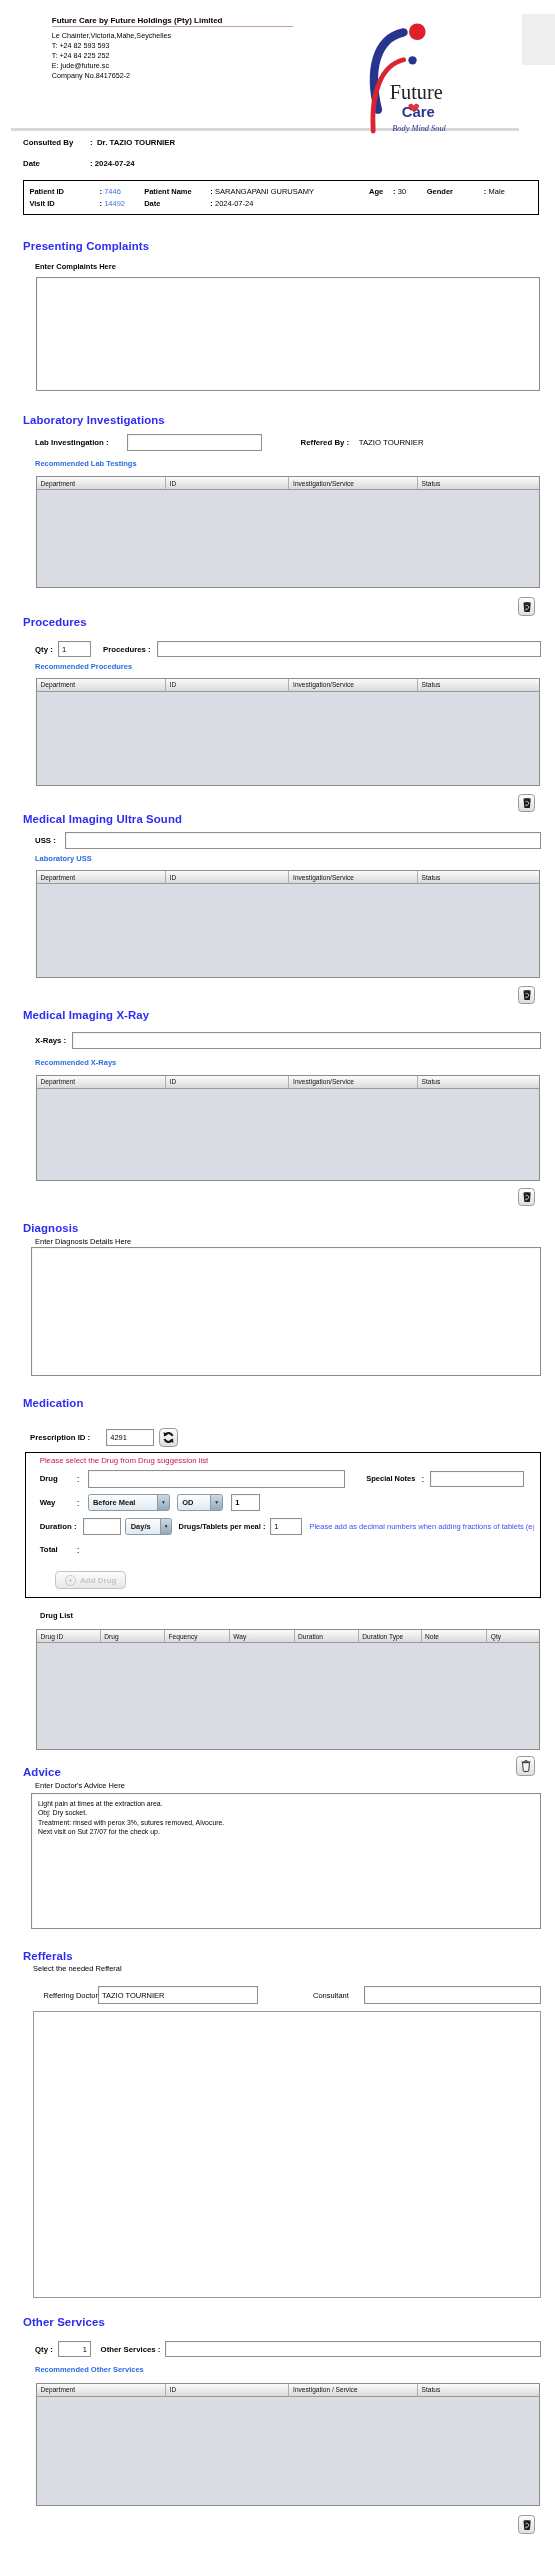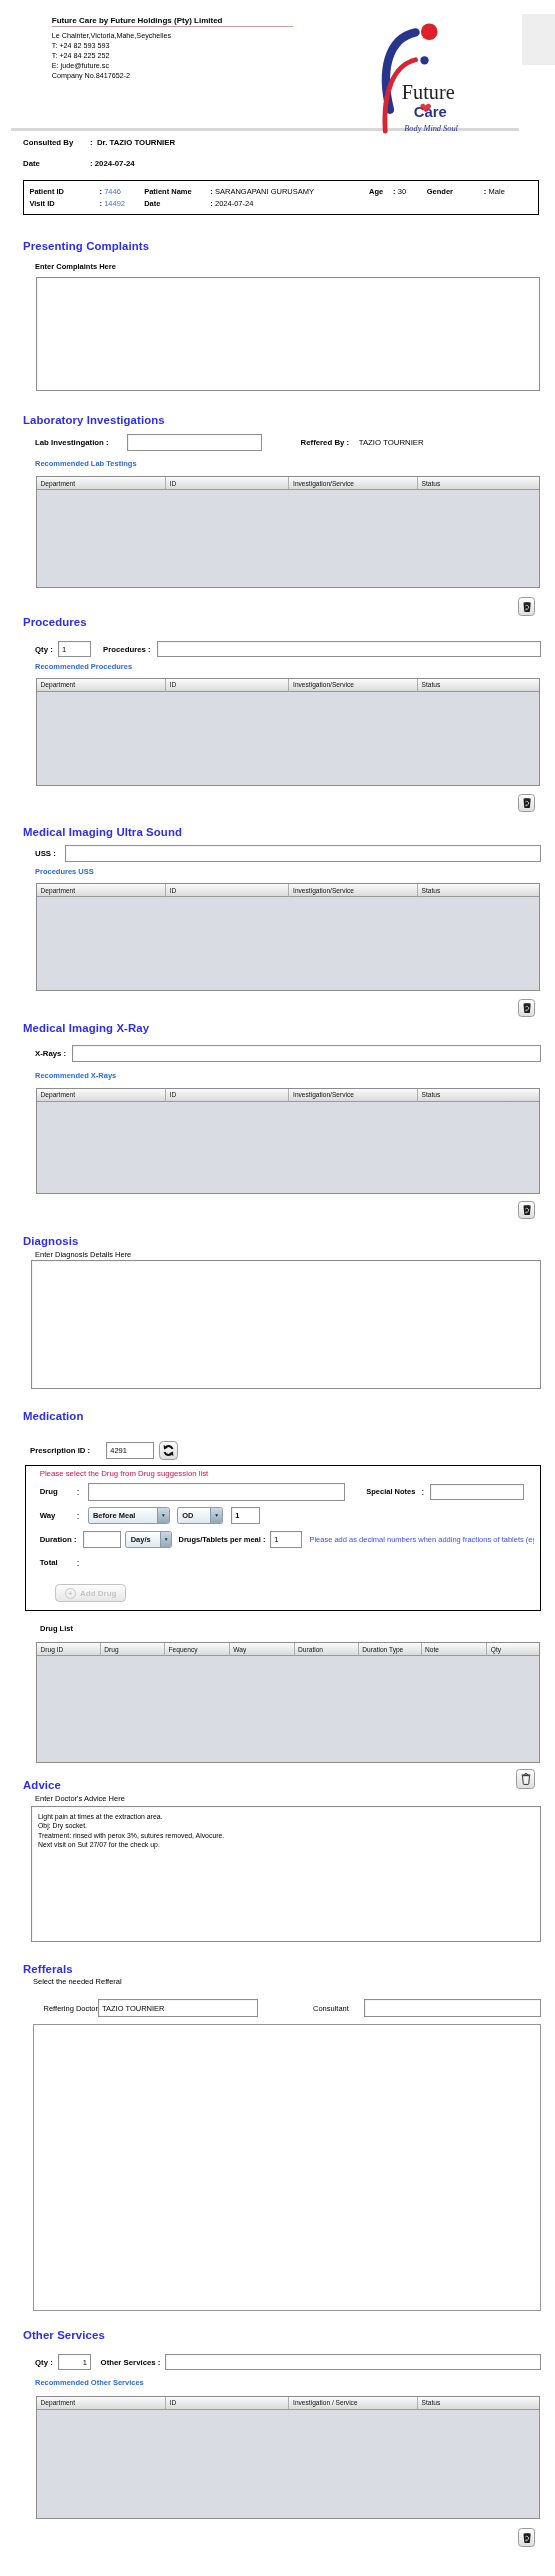--- a/index.html
+++ b/index.html
@@ -3,21 +3,21 @@
 <meta charset="utf-8">
 <style>
   html,body{margin:0;padding:0;background:#fff;}
   body{font-family:"Liberation Sans",sans-serif;color:#000;}
   .page{position:relative;width:556px;height:2576px;overflow:hidden;background:#fff;margin:0 auto;}
   .corner-grey{position:absolute;top:13.7px;right:0;width:34px;height:51px;background:#eeeeee;}
   
   .letterhead{position:relative;margin:13.7px 10.8px 0;height:114px;}
   .lh-title{display:inline-block;margin-left:41px;width:241px;padding-bottom:1.8px;border-bottom:1.2px solid #c79f9f;font-size:8px;font-weight:bold;}
   .lh-addr{margin-left:41px;margin-top:3.6px;font-size:7.2px;line-height:10px;}
-  .logo{position:absolute;left:348px;top:0;width:131px;height:123px;}
+  .logo{position:absolute;left:336px;top:0;width:131px;height:123px;}
   .lh-divider{margin-left:10.8px;width:508px;height:3.6px;background:#d8d8d8;}
   
   .crow{margin-left:23px;font-weight:bold;font-size:7.8px;height:10.8px;}
   .clbl{display:inline-block;width:67px;}
   
   .pbox{box-sizing:border-box;margin:10.2px 0 0 23px;width:516px;height:35px;border:1.2px solid #000;padding-top:4.2px;font-size:7.5px;background:#fff;}
   .prow{display:flex;align-items:center;height:12px;padding-left:5.4px;white-space:nowrap;}
   .prow .b{font-weight:bold;display:inline-block;box-sizing:border-box;}
   .prow .v{display:inline-block;box-sizing:border-box;}
   .pid{color:#4170d8;font-weight:normal;}
@@ -172,26 +172,26 @@
     <button class="icon-btn">
       <svg width="10.2" height="11.4" viewBox="0 0 17 19">
         <ellipse cx="8.5" cy="3.2" rx="6" ry="1.6" fill="#3a3a3a"></ellipse>
         <path d="M2.5 3.6 L14.5 3.6 L13.2 17 Q13 18.4 11.5 18.4 L5.5 18.4 Q4 18.4 3.8 17 Z" fill="#1c1c1c"></path>
         <path d="M5.6 8.6 a3.1 3.1 0 1 1 0.8 4.4" stroke="#fff" stroke-width="1.2" fill="none"></path>
         <path d="M5.2 14.6 l2.4 -1.2 -0.4 2.6 z" fill="#fff"></path>
       </svg>
     </button>
   </div>
 
-  <h2 class="sec-title" style="margin-top:14px;">Medical Imaging Ultra Sound</h2>
+  <h2 class="sec-title" style="margin-top:1px;">Medical Imaging Ultra Sound</h2>
   <div class="frow" style="margin-top:7.2px;">
     <span class="flbl" style="width:30px;">USS :</span>
     <input class="inp flex1" style="height: 16.7px;" value="">
   </div>
-  <div class="link-blue" style="margin-top:4.8px;">Procedures USS</div>
+  <div class="link-blue" style="margin-top:4.8px;">Laboratory USS</div>
   <div class="dtable" style="margin-top:7.2px;">
     <div class="dt-head">
       <div class="dt-th" style="width:25.7%;">Department</div>
       <div class="dt-th" style="width:24.6%;">ID</div>
       <div class="dt-th" style="width:25.6%;">Investigation/Service</div>
       <div class="dt-th" style="width:24.1%;">Status</div>
     </div>
     <div class="dt-body" style="height:93px;"></div>
   </div>
   <div class="trash-row" style="margin-top:7.8px;">

